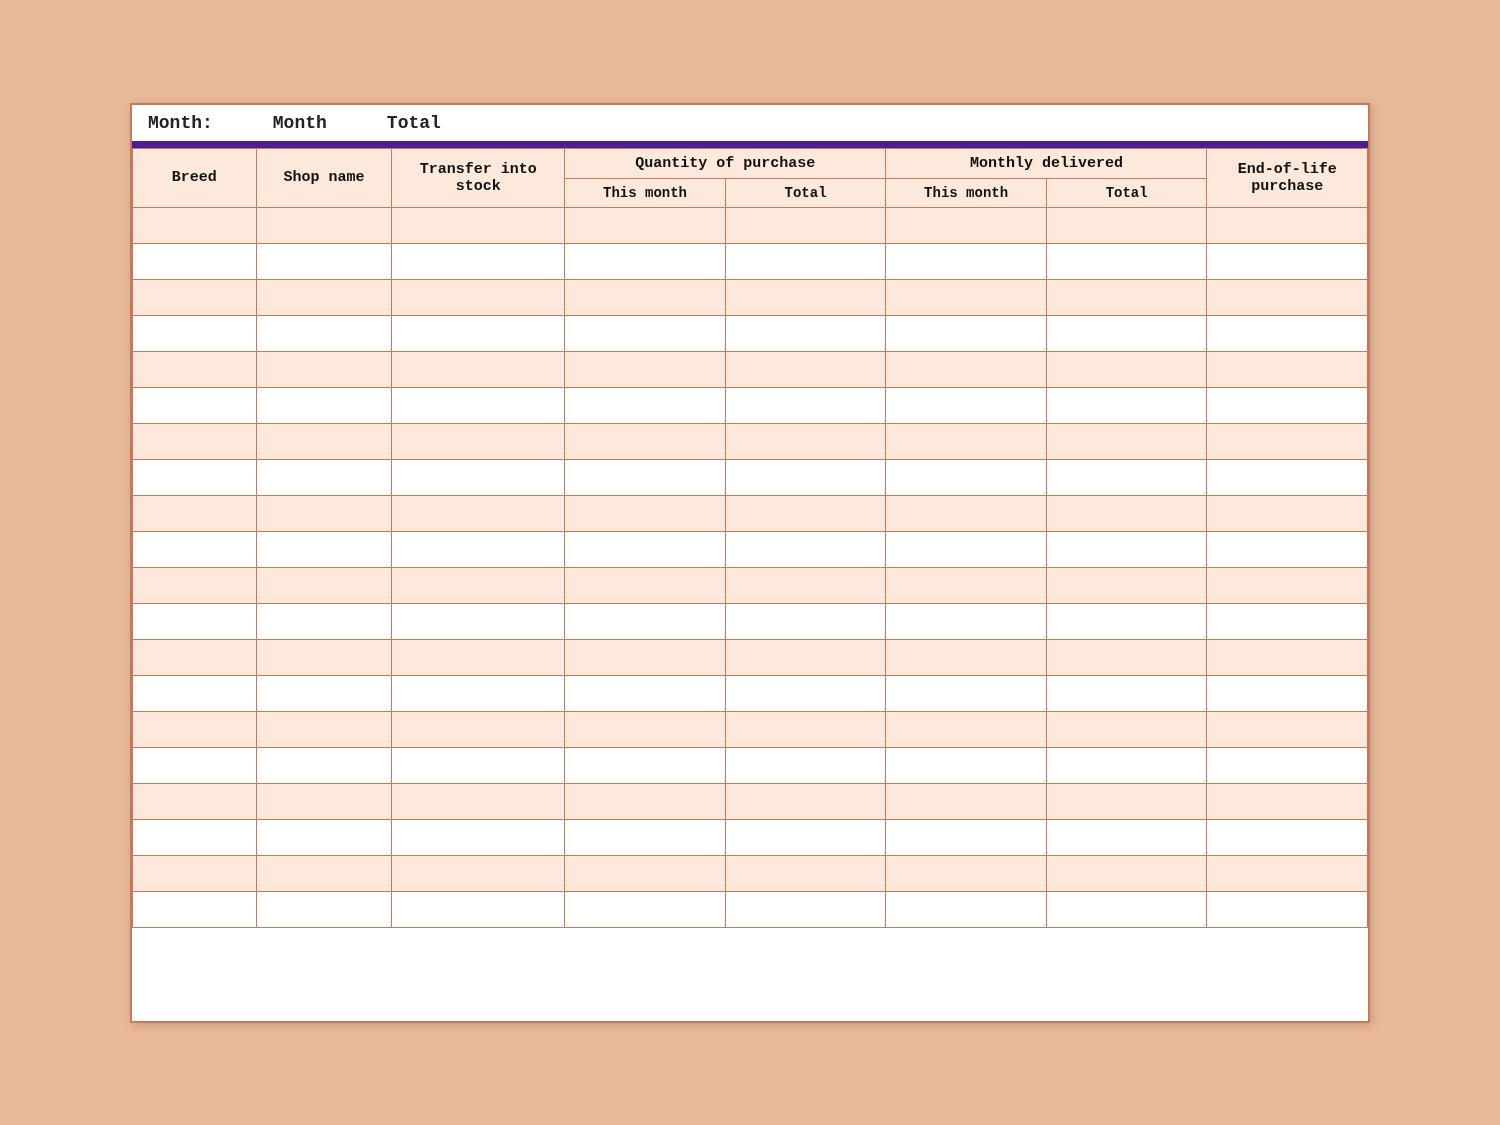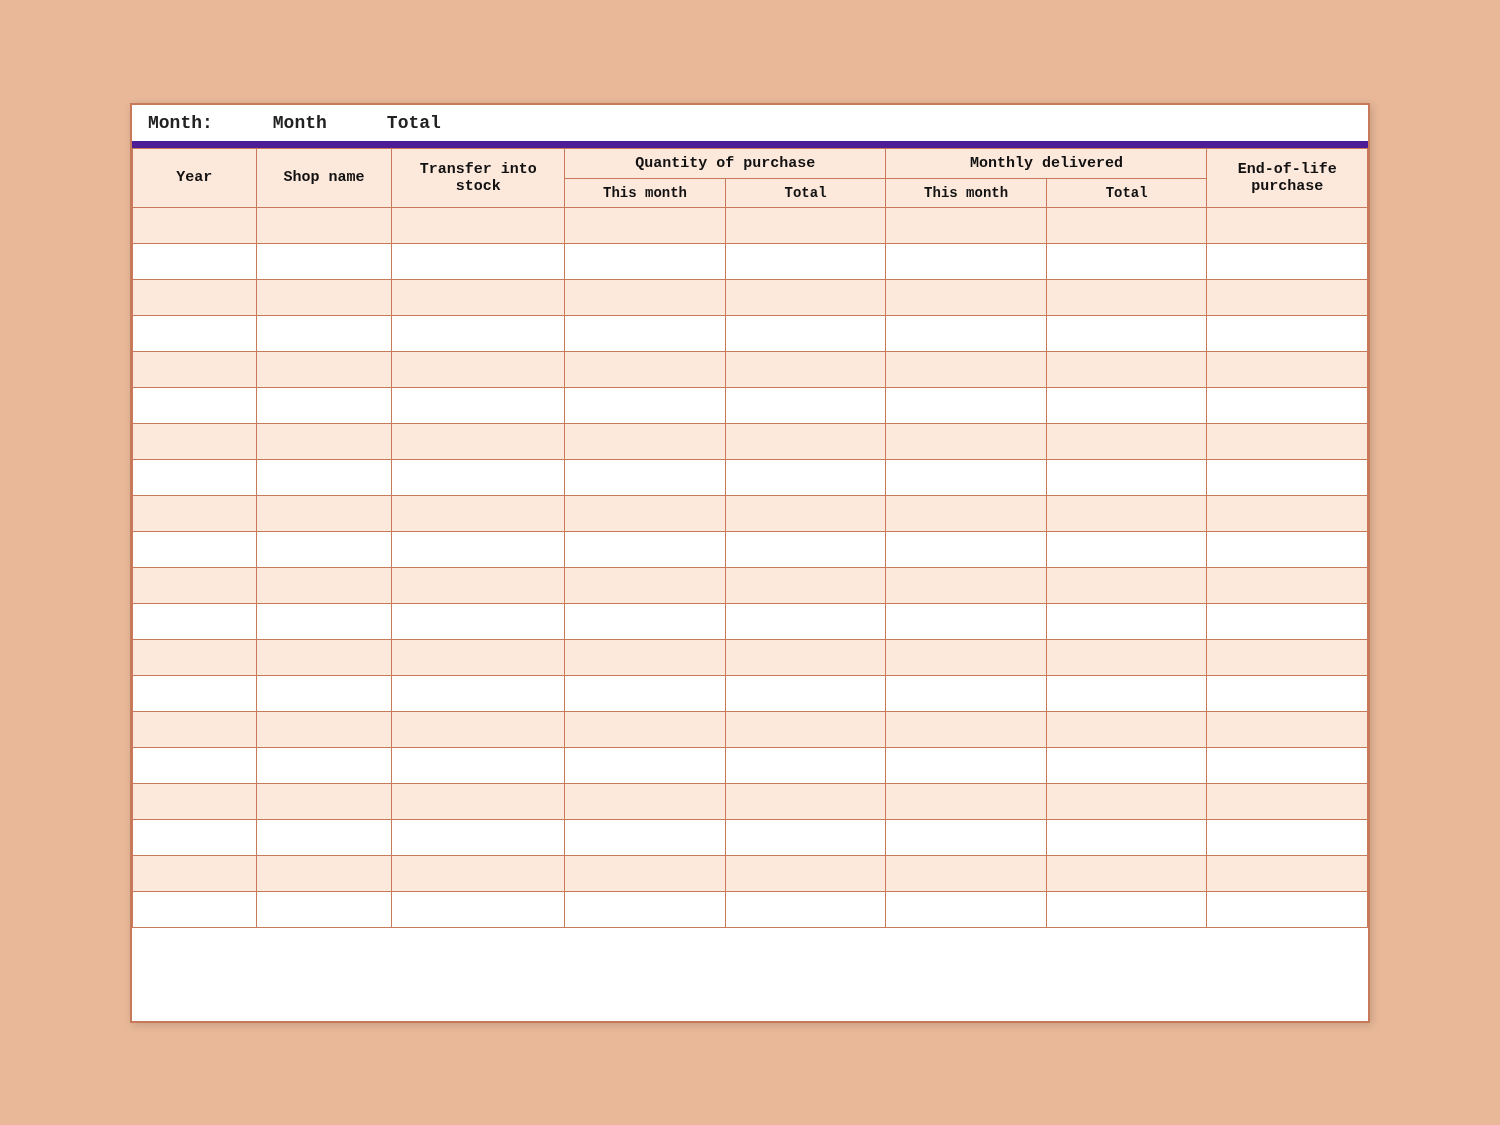--- a/index.html
+++ b/index.html
@@ -135,21 +135,21 @@
   <div class="month-row">
     <span class="month-label">Month:</span>
     <span class="month-label">Month</span>
     <span class="month-label">Total</span>
   </div>
 
   <div class="table-wrapper">
     <table>
       <thead>
         <tr class="header-group">
-          <th rowspan="2" class="col-breed rowspan-header">Year</th>
+          <th rowspan="2" class="col-breed rowspan-header">Breed</th>
           <th rowspan="2" class="col-shop rowspan-header">Shop name</th>
           <th rowspan="2" class="col-transfer rowspan-header">Transfer into stock</th>
           <th colspan="2" class="group-header">Quantity of purchase</th>
           <th colspan="2" class="group-header">Monthly delivered</th>
           <th rowspan="2" class="col-eol rowspan-header">End-of-life purchase</th>
         </tr>
         <tr>
           <th class="col-qty-this">This month</th>
           <th class="col-qty-total">Total</th>
           <th class="col-del-this">This month</th>

